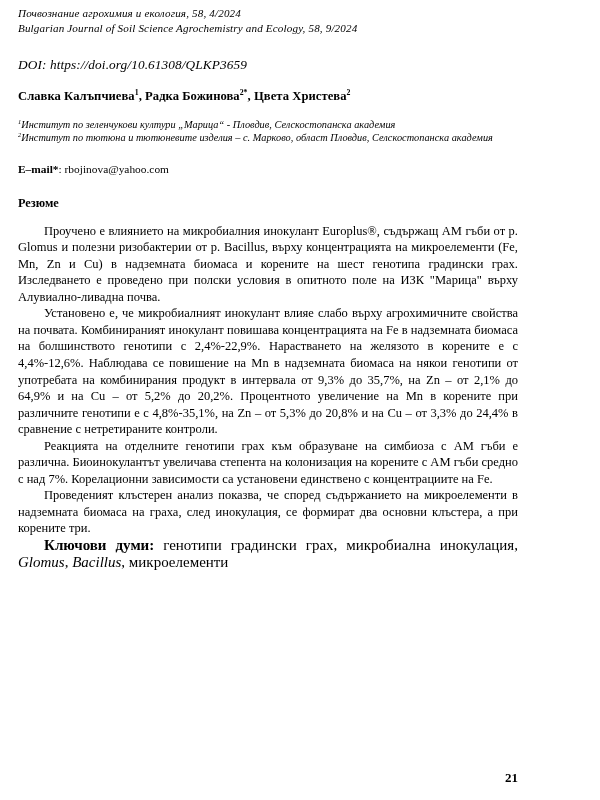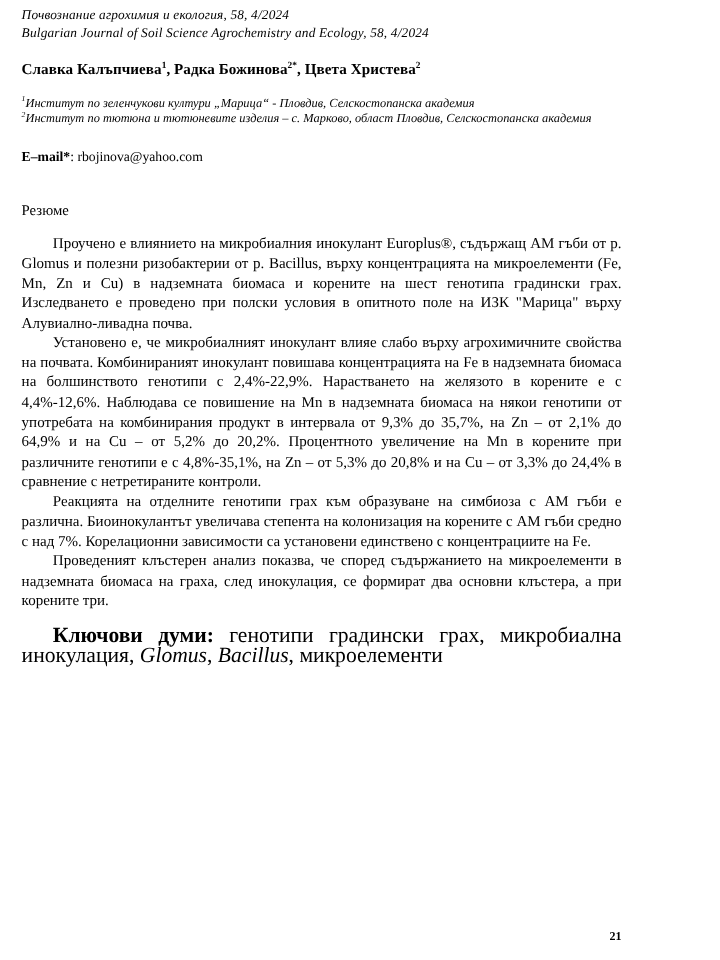--- a/index.html
+++ b/index.html
@@ -62,69 +62,70 @@
   }
   .affiliations div { letter-spacing: 0.02px; }
 
   .email {
     margin-top: 18px;
     font-size: 11.4px;
   }
   .email .lbl { font-weight: bold; }
 
   .section-heading {
-    margin-top: 31px;
-    font-weight: normal;
+    margin-top: 21px;
+    font-weight: bold;
     font-size: 12.3px;
   }
 
   .abstract {
     margin-top: 12px;
     font-size: 12.5px;
     line-height: 16.55px;
     text-align: justify;
   }
   .abstract p {
     margin: 0;
     text-indent: 26px;
   }
   .kw {
-    margin-top: 12px;
-    font-size: 18px;
+    margin-top: 0;
+    font-size: 15px;
     line-height: 16.55px;
     text-align: justify;
     text-indent: 26px;
   }
   .kw .kw-label { font-weight: bold; }
   .kw i { font-style: italic; }
 
   sup {
     font-size: 0.62em;
     vertical-align: super;
     line-height: 0;
   }
 
   .page-number {
     position: absolute;
     right: 18px;
     bottom: 14px;
     font-weight: bold;
-    font-size: 10px;
+    font-size: 13px;
   }
 </style>
 </head>
 <body>
 
 <div class="page">
 
   <div class="running-head">
     <div>Почвознание агрохимия и екология, 58, 4/2024</div>
-    <div>Bulgarian Journal of Soil Science Agrochemistry and Ecology, 58, 4/2024</div>
+    <div>Bulgarian Journal of Soil Science Agrochemistry and Ecology, 58, 9/2024</div>
   </div>
 
+  <div class="doi">DOI: https://doi.org/10.61308/QLKP3659</div>
 
 
   <div class="authors">
     <span>Славка Калъпчиева</span><sup>1</sup>, <span>Радка Божинова</span><sup>2*</sup>, <span>Цвета Христева</span><sup>2</sup>
   </div>
 
   <div class="affiliations">
     <div><sup>1</sup><span>Институт по зеленчукови култури „Марица“ - Пловдив, Селскостопанска академия</span></div>
     <div><sup>2</sup><span>Институт по тютюна и тютюневите изделия – с. Марково, област Пловдив, Селскостопанска академия</span></div>
   </div>

